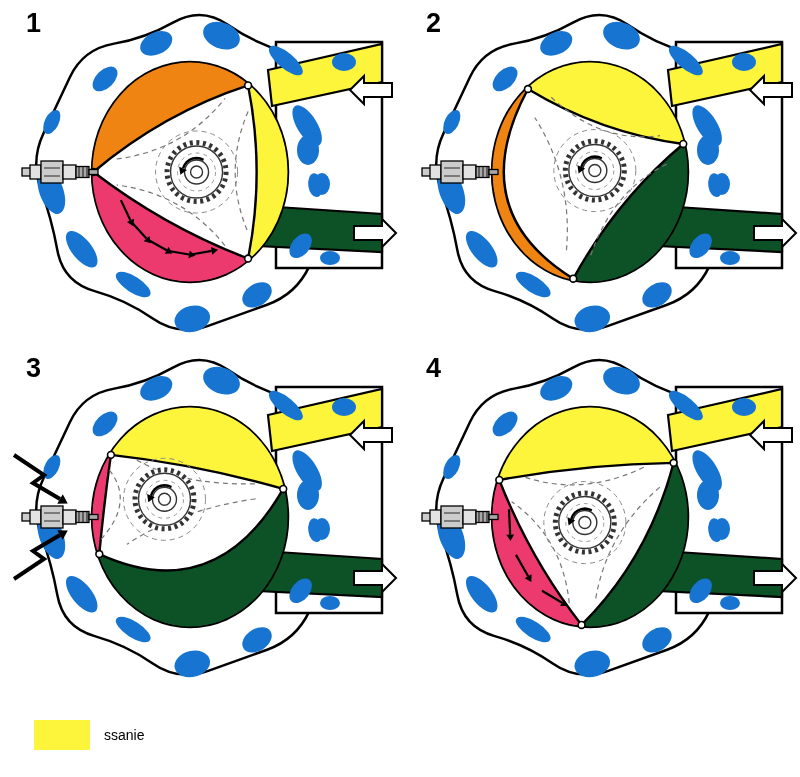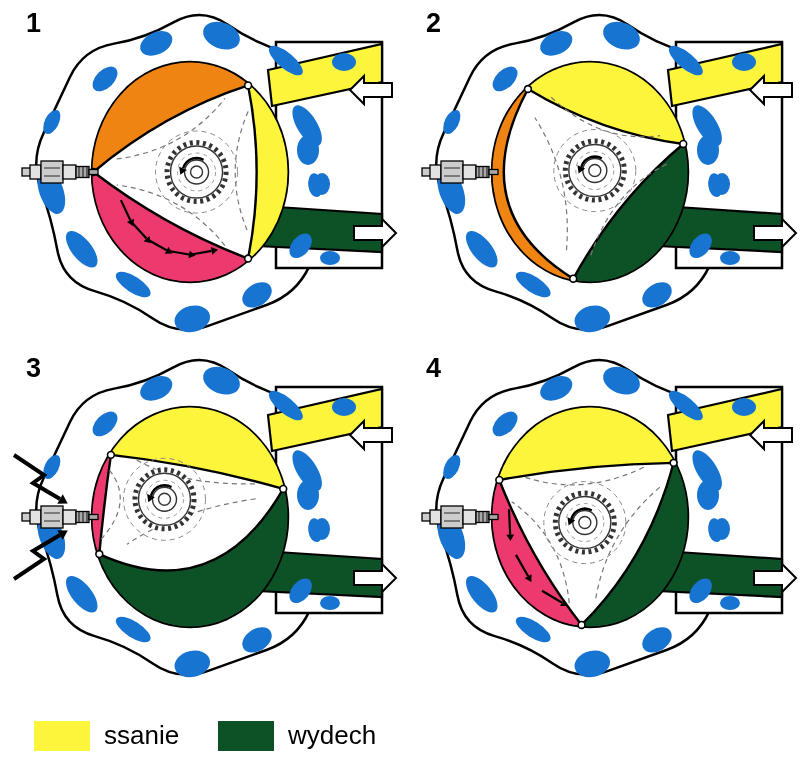--- a/index.html
+++ b/index.html
@@ -4,21 +4,21 @@
 <style>
   html,body{margin:0;padding:0;background:#fff;}
   .figure{width:800px;height:777px;position:relative;background:#fff;font-family:"Liberation Sans",sans-serif;overflow:hidden;}
   .panels{display:grid;grid-template-columns:400px 400px;grid-template-rows:345px 345px;}
   .panel{position:relative;width:400px;height:345px;}
   .panel-num{position:absolute;left:26px;top:8px;font-size:27px;font-weight:bold;color:#000;z-index:2;}
   svg.engine{display:block;width:400px;height:345px;}
   .legend{display:flex;align-items:center;padding:30px 0 0 34px;}
   .legend-item{display:flex;align-items:center;width:184px;}
   .swatch{display:inline-block;width:56px;height:30px;margin-right:14px;}
-  .legend-label{font-size:26px;color:#000;}
+  .legend-label{font-size:14px;color:#000;}
 </style>
 </head>
 <body>
 
 <div class="figure">
   <div class="panels">
     <div class="panel">
       <div class="panel-num">1</div>
       <svg class="engine" viewBox="0 0 400 345">
           <path d="M 339.0081306533117 154.22374741688373 Q 348.61268399131205 183.09127932531592 335.53148475420585 210.56427783278383 Q 322.4502855170997 238.0372763402517 309.36592410678094 266.1501141681704 Q 296.2815626964622 294.2629519960891 267.0972829068155 304.7299119661126 Q 237.9130031171689 315.19687193613606 208.2015924746941 325.89747011450356 Q 178.49018183221932 336.598068292871 152.3419472787583 318.2868410009803 Q 126.19371272529733 299.97561370908954 94.70125162393582 291.0967652897474 Q 63.208790522574304 282.21791687040525 57.376768431234595 250.27219835277435 Q 51.544746339894886 218.32647983514346 40.9672491491615 189.5827220180417 Q 30.38975195842812 160.83896420093996 43.52226603986318 133.1777450237892 Q 56.654780121298245 105.51652584663849 69.85857919792278 77.24943213516332 Q 83.06237827454731 48.98233842368816 114.16121086071462 43.63435151980704 Q 145.26004344688192 38.28636461592592 173.41980904420336 22.345366136397544 Q 201.5795746415248 6.404367656869169 227.91602986466864 24.766909793088786 Q 254.25248508781252 43.1294519293084 285.8992020727305 52.12773801495633 Q 317.54591905764846 61.126024100604255 323.47474818647987 93.24111980452787 Q 329.4035773153113 125.3562155084515 339.0081306533117 154.22374741688373 Z" fill="#fff" stroke="#000000" stroke-width="2.5"></path>
@@ -273,18 +273,14 @@
           <polygon points="350,90 364,76 364,83 392,83 392,97 364,97 364,104" fill="#fff" stroke="#000" stroke-width="2"></polygon>
           <polygon points="396,233 382,219 382,226 354,226 354,240 382,240 382,247" fill="#fff" stroke="#000" stroke-width="2"></polygon>
         </svg>
     </div>
   </div>
   <div class="legend">
     <div class="legend-item">
       <span class="swatch" style="background: rgb(253, 245, 60);"></span>
       <span class="legend-label">ssanie</span>
     </div>
-    <div class="legend-item">
-      <span class="swatch" style="background: rgb(13, 81, 38);"></span>
-      <span class="legend-label">wydech</span>
-    </div>
   </div>
 </div>
 
 </body></html>

